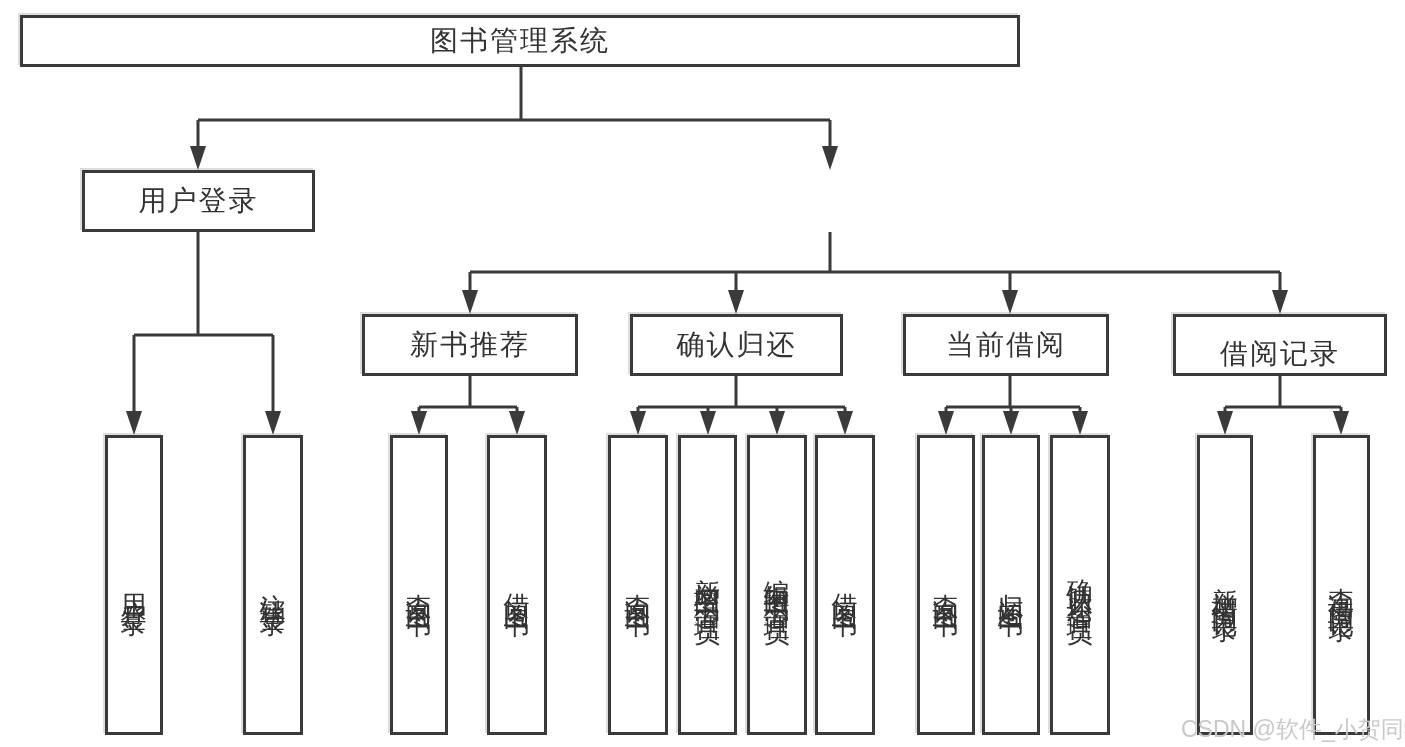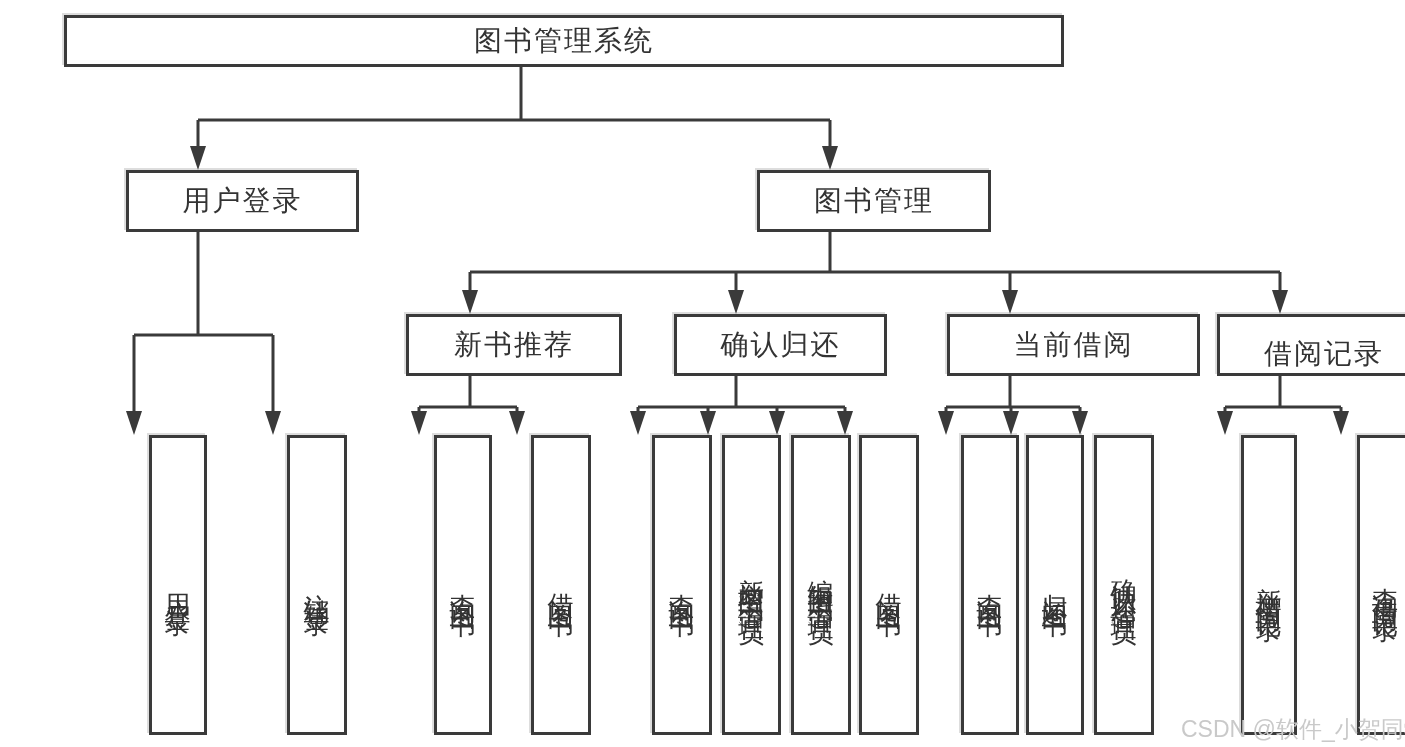--- a/index.html
+++ b/index.html
@@ -14,21 +14,20 @@
   .node {
     position: absolute;
     box-sizing: border-box;
     border: 3px solid #3a3a3a;
     background: #ffffff;
     display: flex;
     align-items: center;
     justify-content: center;
     color: #333333;
     box-shadow: -2px -2px 0 rgba(120,120,120,0.25);
-    margin-left: 44px;
   }
   .h-label {
     font-size: 28px;
     letter-spacing: 2px;
     white-space: nowrap;
     color: #333333;
   }
   .v-label {
     writing-mode: vertical-rl;
     text-orientation: mixed;
@@ -112,31 +111,28 @@
     </g>
   </svg>
 
   <div class="node" style="left:20px; top:15px; width:1000px; height:52px;">
     <span class="h-label">图书管理系统</span>
   </div>
 
   <div class="node" style="left:82px; top:170px; width:233px; height:62px;">
     <span class="h-label">用户登录</span>
   </div>
-  <div class="node" style="left:713px; top:170px; width:234px; height:62px;">
-    <span class="h-label">图书管理</span>
-  </div>
 
   <div class="node" style="left:362px; top:314px; width:216px; height:62px;">
     <span class="h-label">新书推荐</span>
   </div>
   <div class="node" style="left:630px; top:314px; width:213px; height:62px;">
     <span class="h-label">确认归还</span>
   </div>
-  <div class="node" style="left:903px; top:314px; width:253px; height:62px;text-align:right;">
+  <div class="node" style="left:903px; top:314px; width:206px; height:62px;text-align:right;">
     <span class="h-label">当前借阅</span>
   </div>
   <div class="node" style="left:1173px; top:314px; width:214px; height:62px;align-items:flex-end;">
     <span class="h-label">借阅记录</span>
   </div>
 
   <div class="node" style="left:105px; top:435px; width:58px; height:300px;">
     <span class="v-label">用户登录</span>
   </div>
   <div class="node" style="left:243px; top:435px; width:60px; height:300px;">

